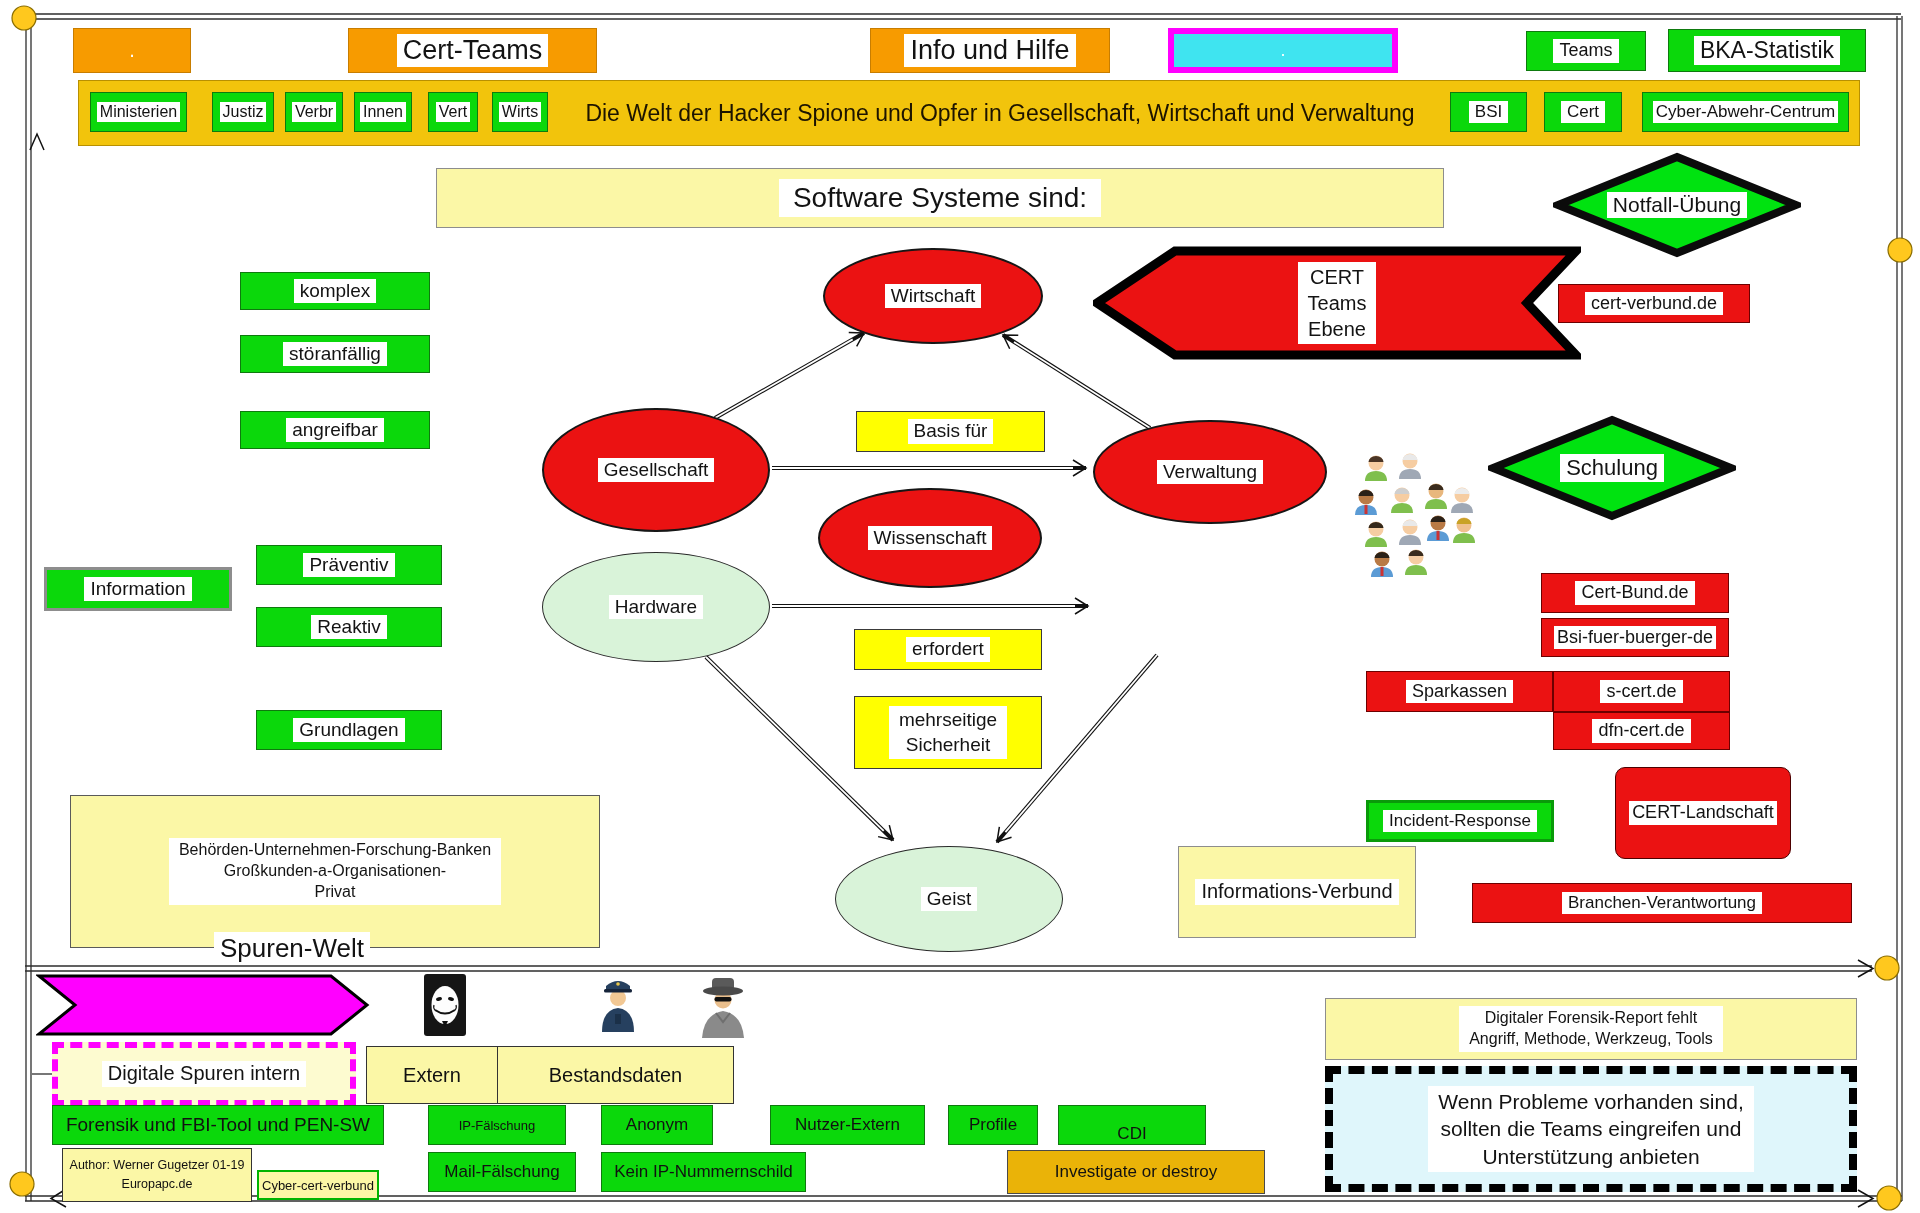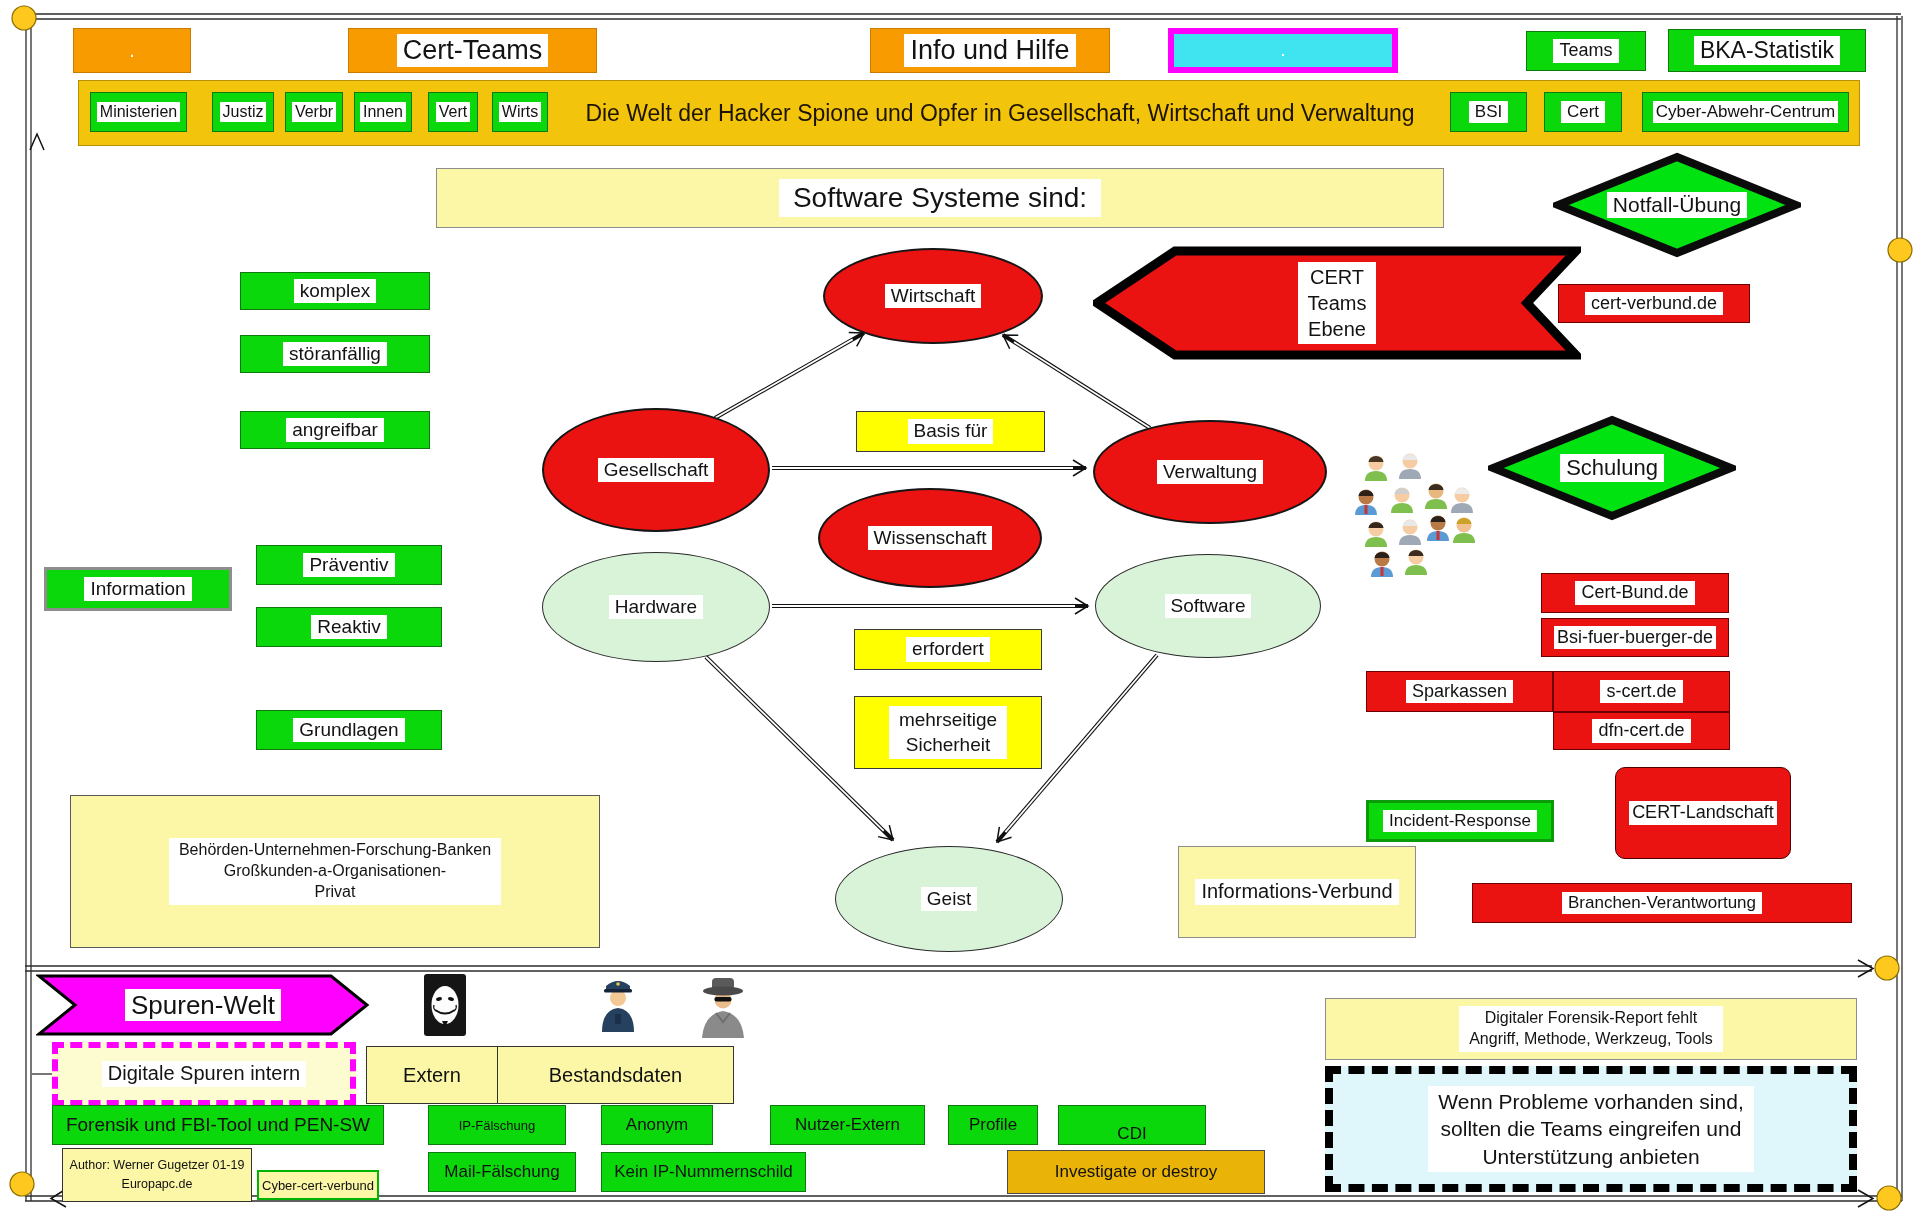--- a/index.html
+++ b/index.html
@@ -167,23 +167,20 @@
   </div>
   <div class="ellipse red-e" style="left:1093px;top:420px;width:234px;height:104px;z-index:2;">
     <span class="lbl" style="font-size:19px;">Verwaltung</span>
   </div>
   <div class="ellipse red-e" style="left:818px;top:488px;width:224px;height:100px;z-index:2;">
     <span class="lbl" style="font-size:19px;">Wissenschaft</span>
   </div>
   <div class="ellipse grn-e" style="left:542px;top:552px;width:228px;height:110px;z-index:2;">
     <span class="lbl" style="font-size:19px;">Hardware</span>
   </div>
-  <div class="ellipse grn-e" style="left:1095px;top:554px;width:226px;height:104px;z-index:2;">
-    <span class="lbl" style="font-size:19px;">Software</span>
-  </div>
   <div class="ellipse grn-e" style="left:835px;top:846px;width:228px;height:106px;z-index:2;">
     <span class="lbl" style="font-size:19px;">Geist</span>
   </div>
 
   <div class="box yellow" style="left:856px;top:411px;width:189px;height:41px;z-index:3;">
     <span class="lbl" style="font-size:19px;">Basis für</span>
   </div>
   <div class="box yellow" style="left:854px;top:629px;width:188px;height:41px;z-index:3;">
     <span class="lbl" style="font-size:19px;">erfordert</span>
   </div>
@@ -314,21 +311,21 @@
           <path d="M2,27 Q2,17 13,17 Q24,17 24,27 z" fill="#7fbf4d"></path>
           <circle cx="13" cy="9" r="7.5" fill="#f6cda2"></circle>
           <path d="M5.5,8 a7.5,6 0 0 1 15,0 z" fill="#3b2c1d"></path>
         </g>
     </g>
   </svg>
 
   <svg class="abs" style="left:36px;top:973px;z-index:2;" width="334" height="64" viewBox="0 0 334 64">
     <polygon points="3,3 295,3 331,32 295,61 3,61 39,32" fill="#ff00ff" stroke="#000" stroke-width="3"></polygon>
   </svg>
-  <div class="box" style="left:36px;top:973px;width:334px;height:64px;z-index:3;">
+  <div class="box" style="left:36px;top:916px;width:334px;height:64px;z-index:3;justify-content:flex-end;">
     <span class="lbl" style="font-size:26px;">Spuren-Welt</span>
   </div>
 
   <svg class="abs" style="left:424px;top:974px;z-index:2;" width="42" height="62" viewBox="0 0 42 62">
     <rect width="42" height="62" rx="3" fill="#151515"></rect>
     <ellipse cx="21" cy="31" rx="13.5" ry="19" fill="#fdfdfd"></ellipse>
     <ellipse cx="15" cy="25" rx="3" ry="1.8" fill="#111" transform="rotate(-15 15 25)"></ellipse>
     <ellipse cx="27" cy="25" rx="3" ry="1.8" fill="#111" transform="rotate(15 27 25)"></ellipse>
     <path d="M11,36 Q21,43 31,36" stroke="#111" stroke-width="2" fill="none"></path>
     <path d="M18,47 h6 l-3,6 z" fill="#111"></path>

